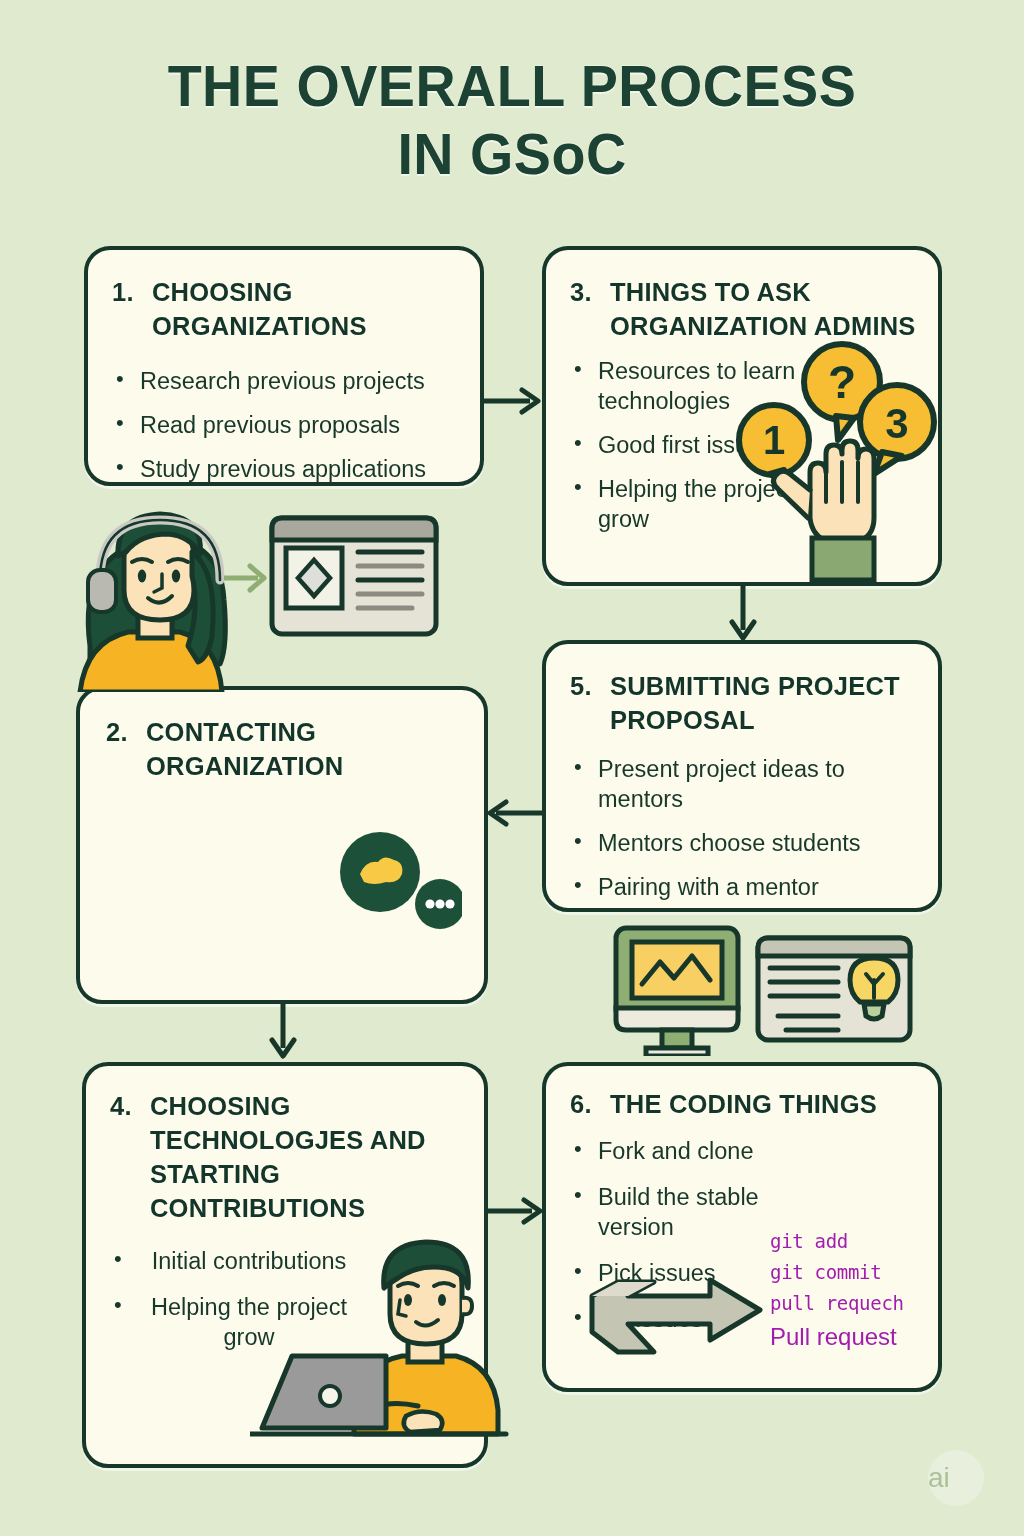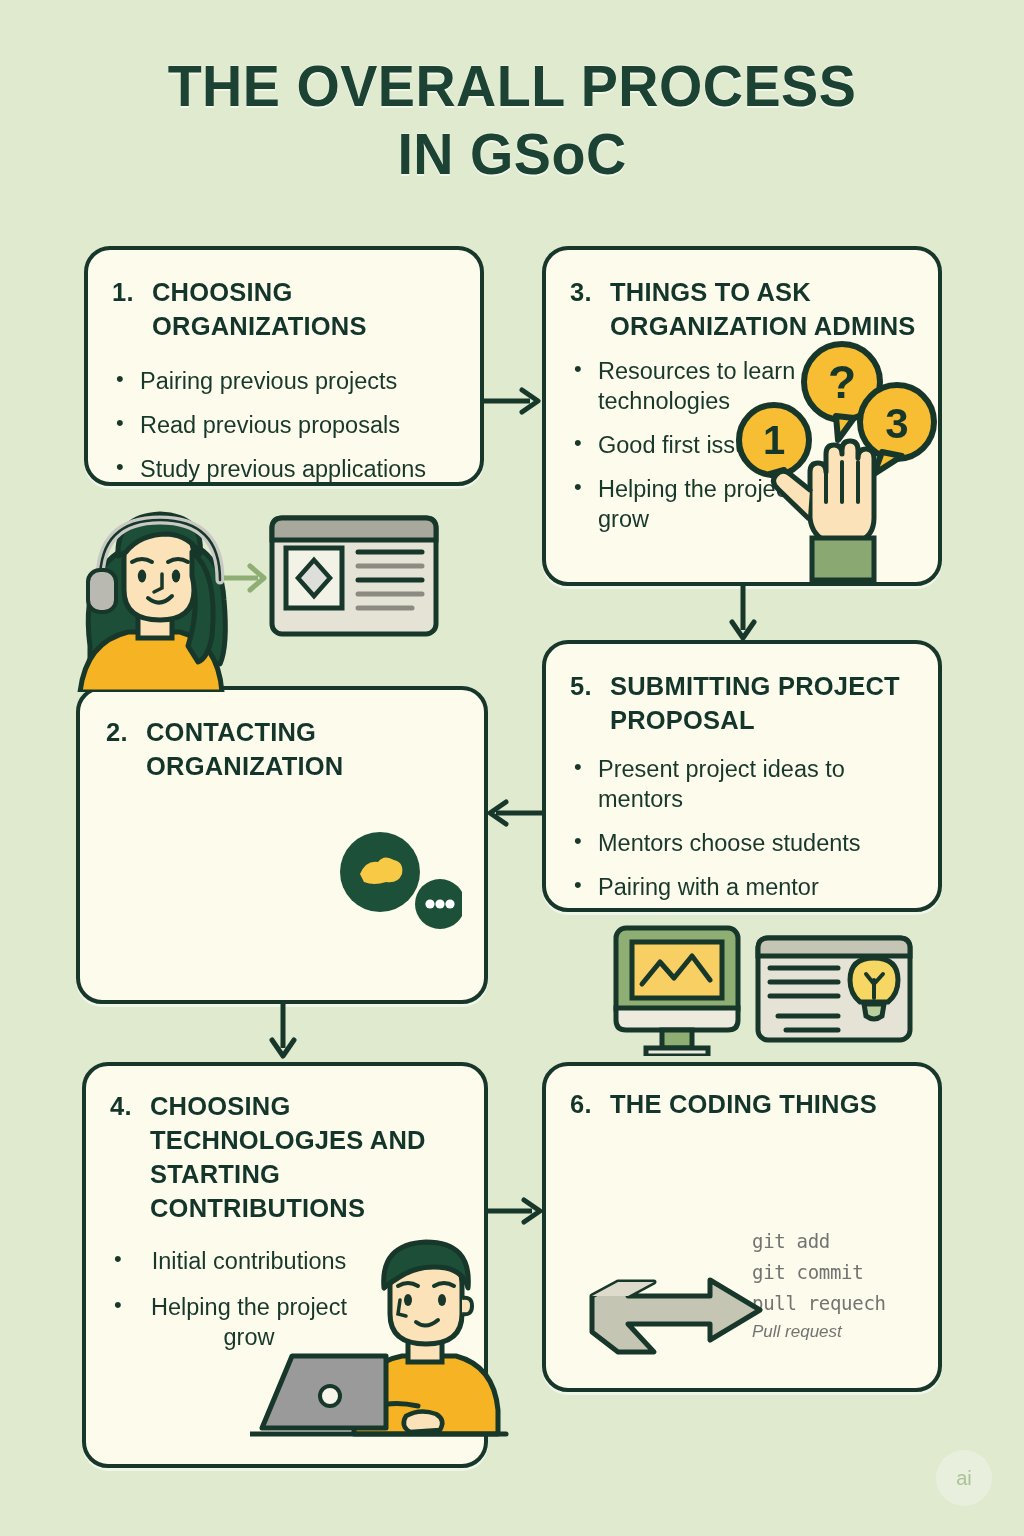--- a/index.html
+++ b/index.html
@@ -103,60 +103,60 @@
 
   
   .arrow { position: absolute; }
 
   
   .illus { position: absolute; }
 
   
   .git-block {
     position: absolute;
-    right: 36px;
+    right: 18px;
     top: 160px;
     width: 150px;
-    color: #737373;
+    color: #a21caf;
     font-family: "DejaVu Sans Mono", monospace;
     font-size: 19px;
     line-height: 1.62;
     letter-spacing: -0.3px;
   }
-  .git-block .pr { font-family: "Liberation Sans", sans-serif; font-size: 17px; letter-spacing: 0; font-style: italic; }
+  .git-block .pr { font-family: "Liberation Sans", sans-serif; font-size: 24px; letter-spacing: 0; }
 
   
   .watermark {
     position: absolute;
-    right: 32px;
+    right: 40px;
     bottom: 30px;
     width: 56px; height: 56px;
     border-radius: 50%;
     background: rgba(255,255,255,0.30);
-    display: flex; align-items: center; justify-content: center;
+    display: flex; align-items: center; 
     color: rgba(160,186,140,0.85);
-    font-size: 20px;
+    font-size: 28px;
     font-family: "Liberation Sans", sans-serif;
   }
 </style>
 </head>
 <body>
 
 <div class="title">
   <span>THE OVERALL PROCESS</span>
   <span class="line2">IN GSoC</span>
 </div>
 
 <div class="card" id="card1">
   <div class="card-title">
     <span class="num">1.</span>
     <span>CHOOSING ORGANIZATIONS</span>
   </div>
   <ul class="bullets">
-    <li>Pairing previous projects</li>
+    <li>Research previous projects</li>
     <li>Read previous proposals</li>
     <li>Study previous applications</li>
   </ul>
 </div>
 
 <div class="card" id="card3">
   <div class="card-title">
     <span class="num">3.</span>
     <span>THINGS TO ASK ORGANIZATION ADMINS</span>
   </div>
@@ -271,20 +271,26 @@
       <line x1="0" y1="206" x2="256" y2="206" stroke="#16372a" stroke-width="5" stroke-linecap="round"></line>
     </svg>
   </div>
 </div>
 
 <div class="card" id="card6">
   <div class="card-title">
     <span class="num">6.</span>
     <span>THE CODING THINGS</span>
   </div>
+  <ul class="bullets" style="width:220px;">
+    <li>Fork and clone</li>
+    <li>Build the stable version</li>
+    <li>Pick issues</li>
+    <li>Fix issues</li>
+  </ul>
 
   <div class="git-block">
     <div>git add</div>
     <div>git commit</div>
     <div>pull requech</div>
     <div class="pr">Pull request</div>
   </div>
 
   <div class="illus" style="left:42px; bottom:26px; width:180px; height:90px;">
     <svg viewBox="0 0 180 90" width="180" height="90">

